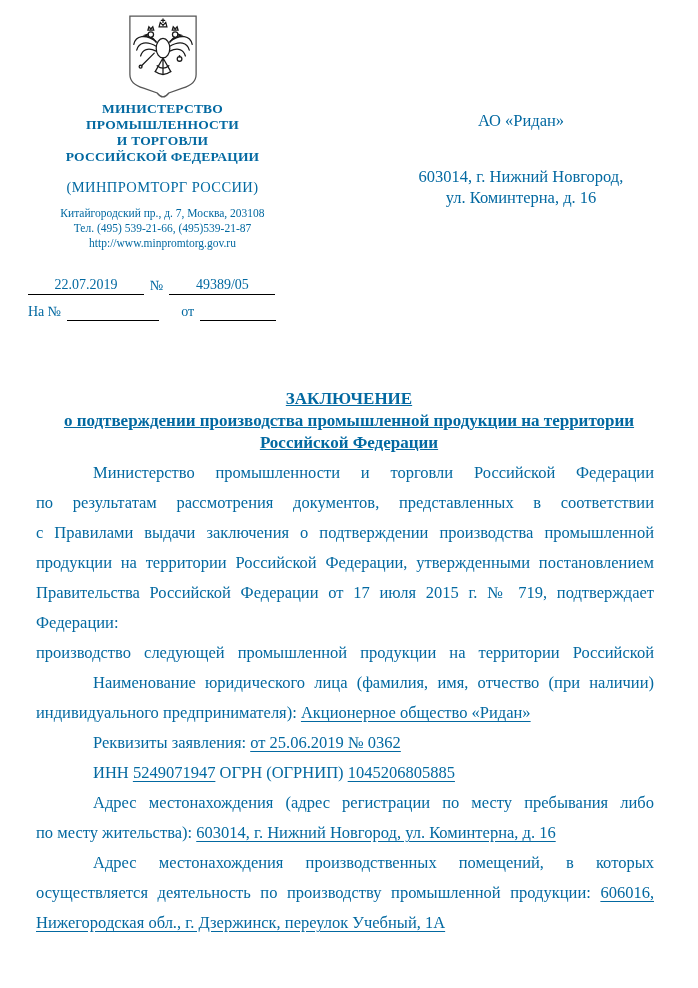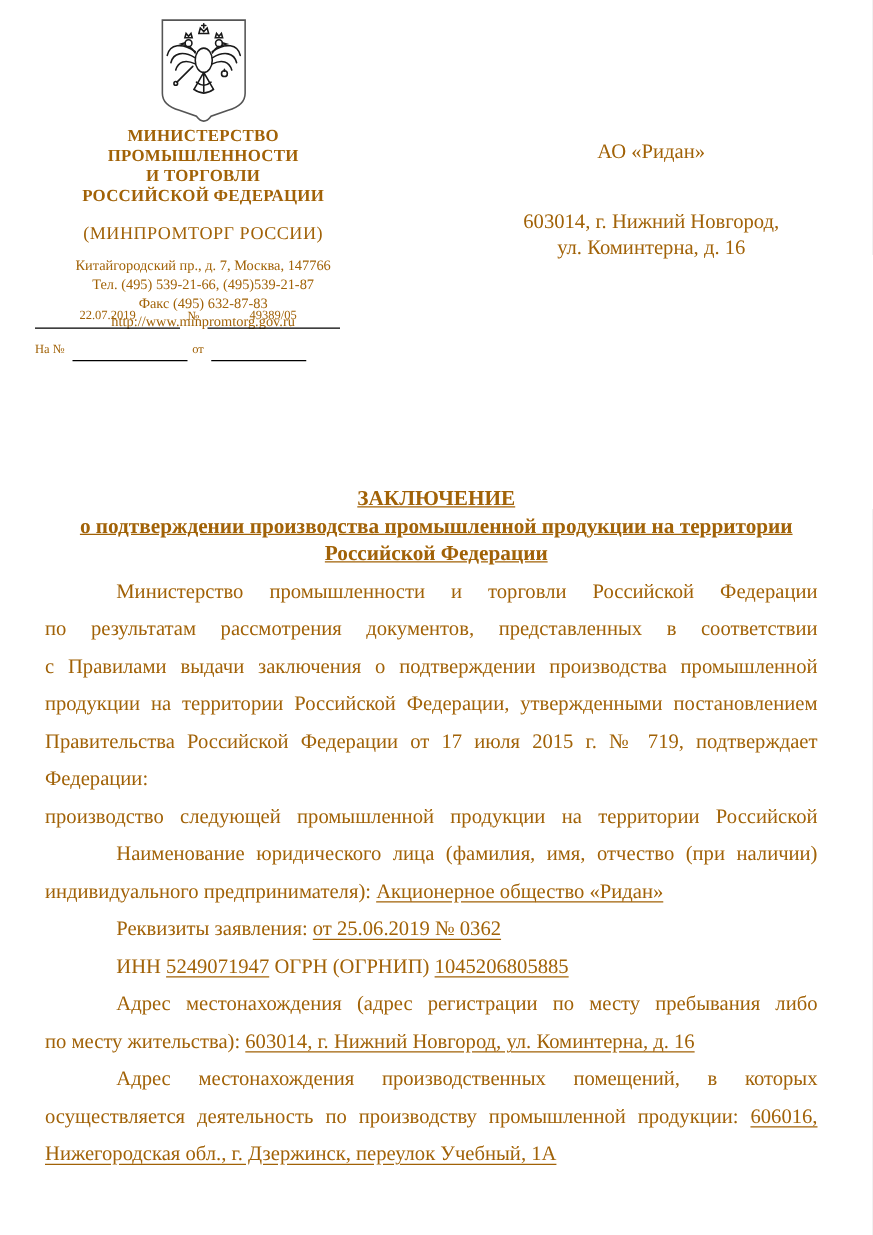--- a/index.html
+++ b/index.html
@@ -2,21 +2,21 @@
 <html lang="ru"><head>
 <meta charset="utf-8">
 <style>
   html, body { margin: 0; padding: 0; background: #e8e8e8; }
   .page {
     position: relative;
     width: 698px;
     height: 988px;
     margin: 0 auto;
     background: #ffffff;
-    color: #a16207;
+    color: #0369a1;
     font-family: "Liberation Serif", "DejaVu Serif", serif;
     overflow: hidden;
   }
 
   
   .letterhead {
     position: absolute;
     left: 30px; top: 10px;
     width: 265px;
     text-align: center;
@@ -36,41 +36,41 @@
   }
   .hq-address {
     font-size: 11.5px;
     line-height: 15px;
     margin-top: 10px;
   }
 
   
   .ref-block {
     position: absolute;
-    left: 28px; top: 244px;
+    left: 28px; top: 276px;
     width: 252px;
-    font-size: 10px;
+    font-size: 14px;
   }
   .ref-row { display: flex; align-items: flex-end; }
   .ref-row + .ref-row { margin-top: 7px; }
   .ufield {
     display: inline-block;
     border-bottom: 1px solid #000;
     text-align: center;
     line-height: 18px;
     height: 19px;
     box-sizing: border-box;
   }
   .ref-label { line-height: 18px; white-space: nowrap; }
   .w-date  { width: 116px; }
   .w-num   { width: 106px; }
   .w-nano  { width: 92px; }
   .w-ot    { width: 76px; }
   .nsign   { margin: 0 6px; line-height: 18px; }
-  .mr6 { margin-right: 6px; } .ml6 { margin-left: 4px; }
+  .mr6 { margin-right: 6px; } .ml6 { margin-left: 22px; }
 
   
   .recipient {
     position: absolute;
     left: 385px; top: 110px;
     width: 272px;
     text-align: center;
     font-size: 16.5px;
   }
   .recipient-name { line-height: 21px; }
@@ -148,23 +148,22 @@
     </svg>
 
     <div class="ministry-name">
       <div>МИНИСТЕРСТВО</div>
       <div>ПРОМЫШЛЕННОСТИ</div>
       <div>И ТОРГОВЛИ</div>
       <div>РОССИЙСКОЙ ФЕДЕРАЦИИ</div>
     </div>
     <div class="short-name">(МИНПРОМТОРГ РОССИИ)</div>
     <div class="hq-address">
-      <div>Китайгородский пр., д. 7, Москва, 147766</div>
+      <div>Китайгородский пр., д. 7, Москва, 203108</div>
       <div>Тел. (495) 539-21-66, (495)539-21-87</div>
-      <div>Факс (495) 632-87-83</div>
       <div>http://www.minpromtorg.gov.ru</div>
     </div>
   </div>
 
   <div class="ref-block">
     <div class="ref-row">
       <span class="ufield w-date">22.07.2019</span>
       <span class="nsign">№</span>
       <span class="ufield w-num">49389/05</span>
     </div>

